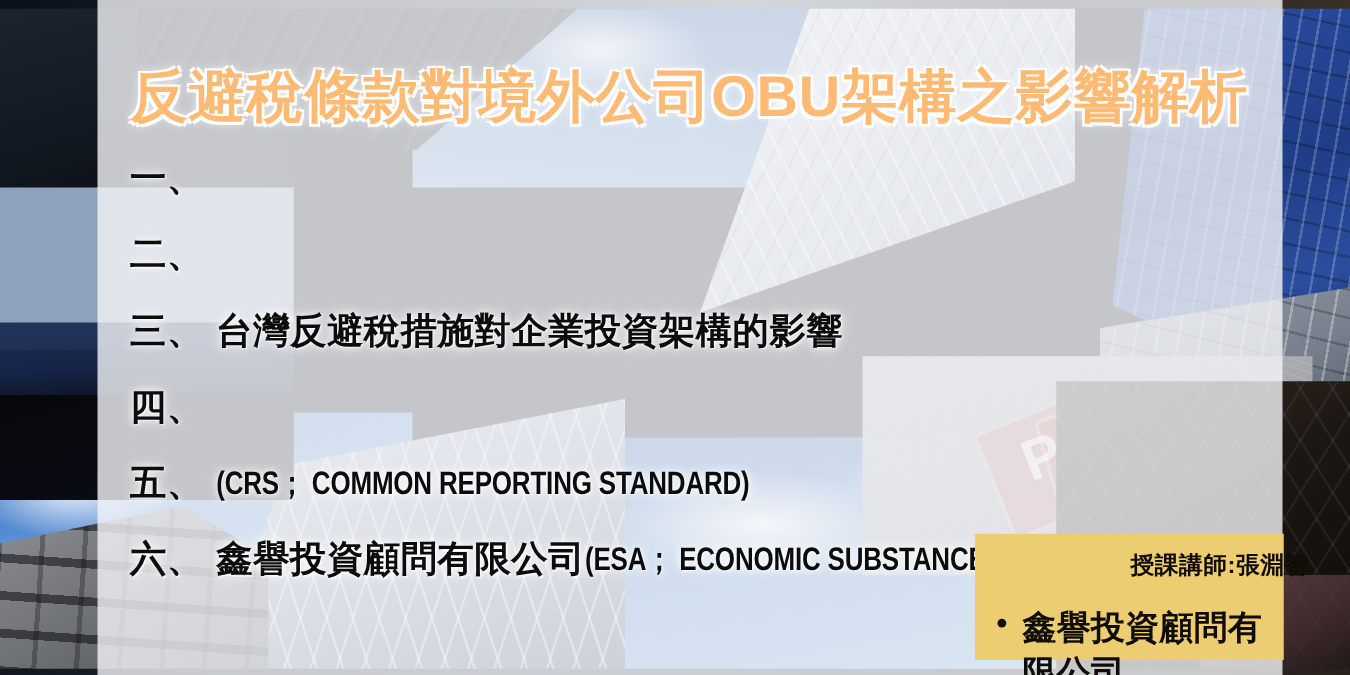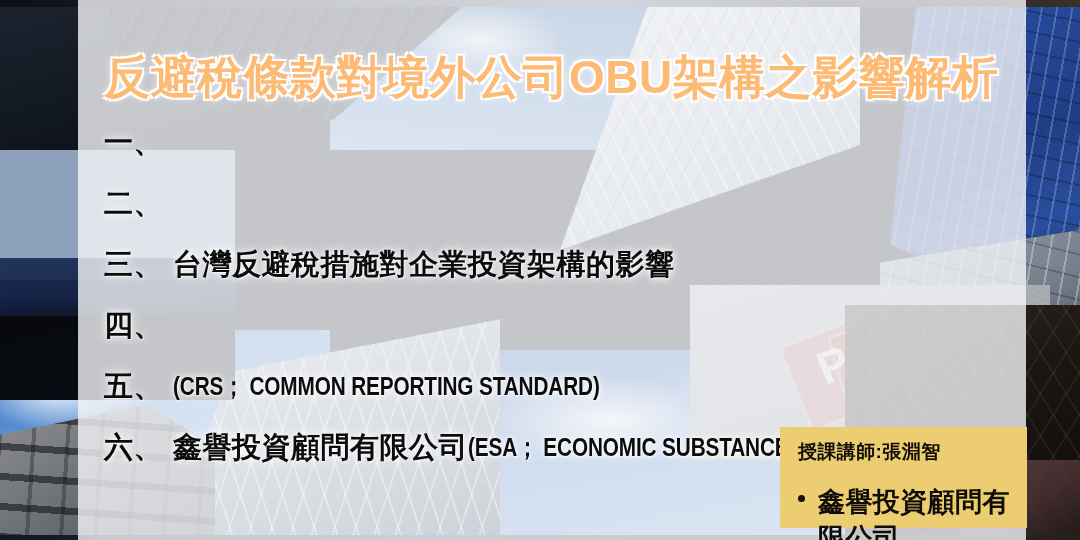--- a/index.html
+++ b/index.html
@@ -264,23 +264,23 @@
   
   .speaker-box {
     position: absolute;
     left: 780px; top: 427px;
     width: 247px; height: 101px;
     background: #edcd72;
     padding: 0;
   }
   .speaker-line1 {
     position: absolute;
-    left: 18px; top: 12px;
+    left: 0; top: 12px;
     width: 267px;
-    text-align: left;
+    text-align: right;
     font-size: 19px;
     font-weight: bold;
     color: #100d06;
     letter-spacing: 0.4px;
   }
   .speaker-line2 {
     position: absolute;
     left: 38px; top: 57px;
     font-size: 27px;
     font-weight: bold;

